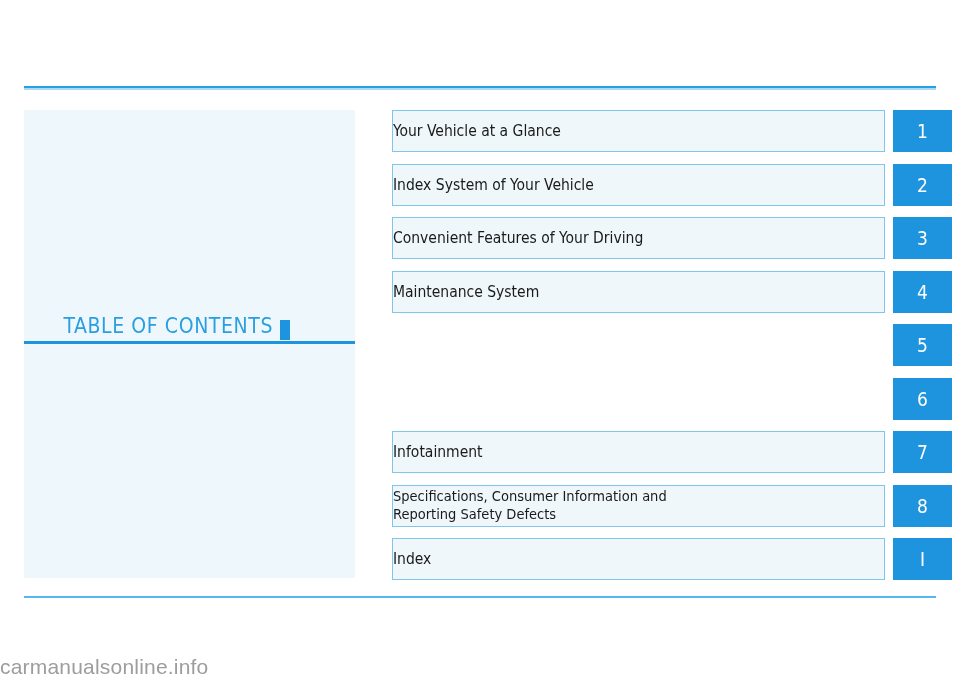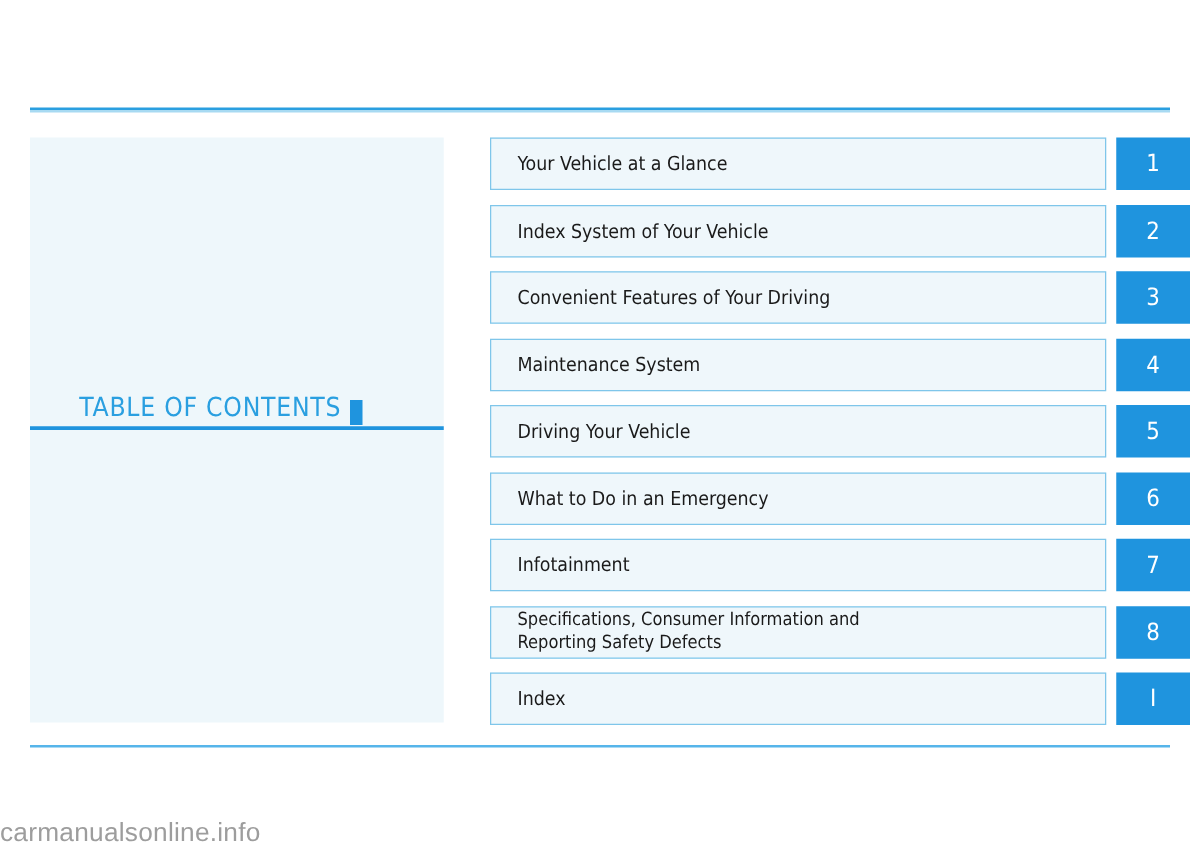--- a/index.html
+++ b/index.html
@@ -118,21 +118,21 @@
     position: absolute;
     left: 0;
     top: 0;
     width: 493px;
     height: 42px;
     box-sizing: border-box;
     border: 1px solid #7fc6ea;
     background: #eff7fb;
     display: flex;
     align-items: center;
-    padding-left: 21px;
+    padding-left: 0;
     padding-right: 8px;
   }
   .toc-label-text {
     font-size: 15.5px;
     color: #1a1a1a;
     line-height: 18px;
     font-family: "DejaVu Sans Condensed", "DejaVu Sans", "Liberation Sans", sans-serif;
     white-space: pre-line;
   }
   .toc-row.two-line .toc-label-text {
@@ -204,29 +204,23 @@
         </div>
         <div class="toc-badge">3</div>
       </div>
       <div class="toc-row">
         <div class="toc-label">
           <span class="toc-label-text">Maintenance System</span>
         </div>
         <div class="toc-badge">4</div>
       </div>
       <div class="toc-row">
-        <div class="toc-label">
-          <span class="toc-label-text">Driving Your Vehicle</span>
-        </div>
         <div class="toc-badge">5</div>
       </div>
       <div class="toc-row">
-        <div class="toc-label">
-          <span class="toc-label-text">What to Do in an Emergency</span>
-        </div>
         <div class="toc-badge">6</div>
       </div>
       <div class="toc-row">
         <div class="toc-label">
           <span class="toc-label-text">Infotainment</span>
         </div>
         <div class="toc-badge">7</div>
       </div>
       <div class="toc-row two-line">
         <div class="toc-label">

